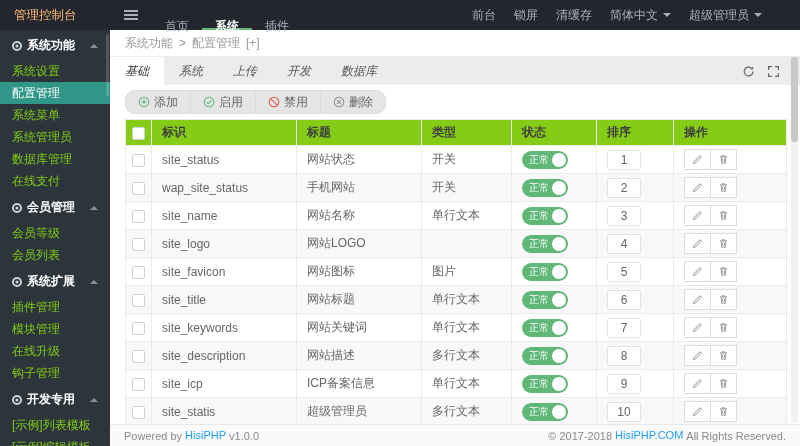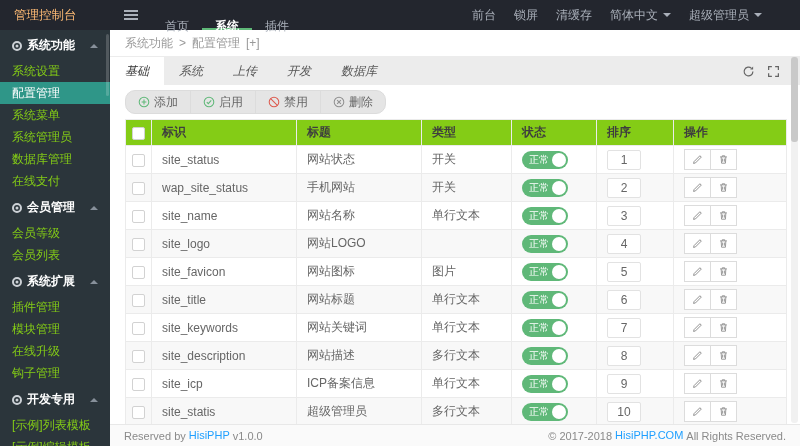--- a/index.html
+++ b/index.html
@@ -467,21 +467,21 @@
                   </svg>
                 </a>
               </span></td>
         </tr>
       </tbody>
     </table>
   </div>
 
   <div class="footer">
     <div class="left">
-      <span>Reserved by</span><a>HisiPHP</a><span>v1.0.0</span>
+      <span>Powered by</span><a>HisiPHP</a><span>v1.0.0</span>
     </div>
     <div class="right">
       <span>© 2017-2018</span><a>HisiPHP.COM</a><span>All Rights Reserved.</span>
     </div>
   </div>
 </div>
 
 <div class="page-scrollbar">
     <div class="thumb"></div>
   </div>

